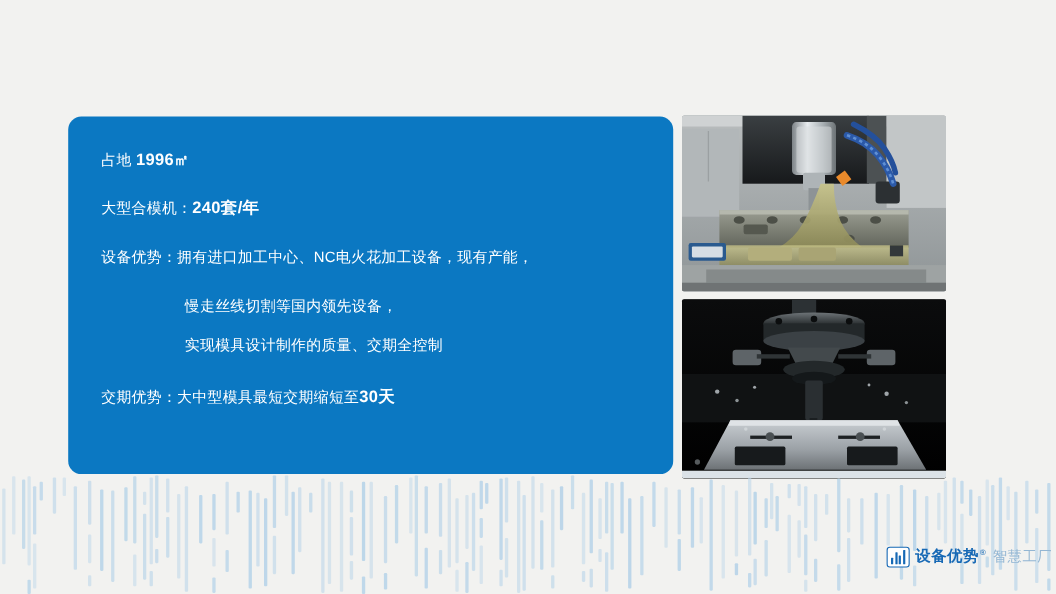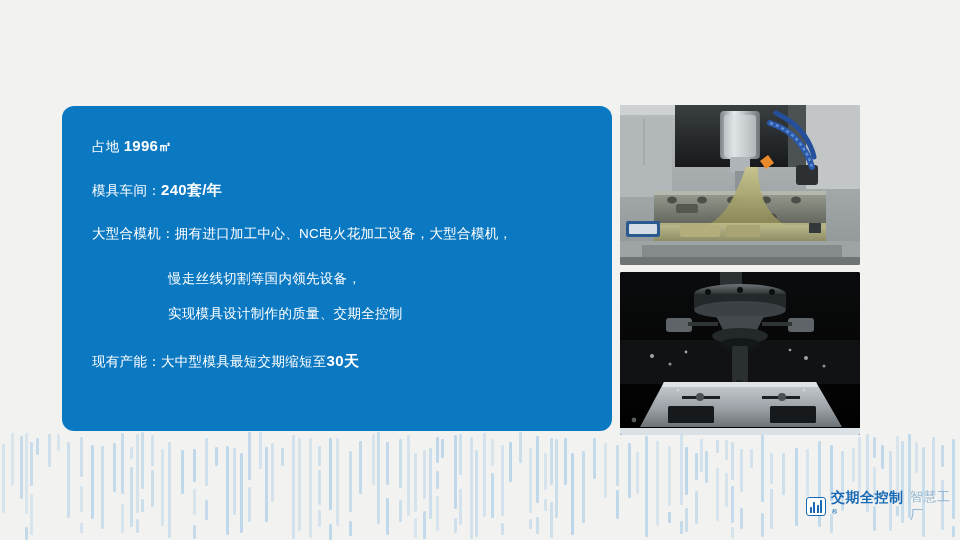--- a/index.html
+++ b/index.html
@@ -94,29 +94,29 @@
 <div class="slide">
 
 
   <div class="panel"></div>
 
   <div class="panel-line l1">
     <span>占地 </span><span class="b">1996</span><span class="b sup">㎡</span>
   </div>
 
   <div class="panel-line l2">
-    <span>模具车间：</span><span class="b">240套/年</span>
-  </div>
-
-  <div class="panel-line l3">大型合模机：拥有进口加工中心、NC电火花加工设备，大型合模机，</div>
+    <span>大型合模机：</span><span class="b">240套/年</span>
+  </div>
+
+  <div class="panel-line l3">设备优势：拥有进口加工中心、NC电火花加工设备，现有产能，</div>
   <div class="panel-line l4">慢走丝线切割等国内领先设备，</div>
   <div class="panel-line l5">实现模具设计制作的质量、交期全控制</div>
 
   <div class="panel-line l6">
-    <span>现有产能：大中型模具最短交期缩短至</span><span class="b">30天</span>
+    <span>交期优势：大中型模具最短交期缩短至</span><span class="b">30天</span>
   </div>
 
   <div class="photo photo-top">
     <svg width="240" height="160" viewBox="0 0 240 160">
       <defs>
         <linearGradient id="mg" x1="0" y1="0" x2="0" y2="1">
           <stop offset="0" stop-color="#b9bdbe"></stop>
             <stop offset="1" stop-color="#8e9496"></stop>
         </linearGradient>
         <linearGradient id="spg" x1="0" y1="0" x2="1" y2="0">
@@ -406,17 +406,17 @@
       <div class="bar" style="left: 952px; top: 94px; height: 11px; background: rgb(188, 214, 233); opacity: 0.91;"></div>
     </div>
 
   <div class="logo">
     <span class="logo-mark">
       <i style="height:6px"></i>
         <i style="height:11px"></i>
         <i style="height:8px"></i>
         <i style="height:13px"></i>
     </span>
-    <span class="logo-name"><span>交期全控制</span><span class="logo-tm">®</span></span>
+    <span class="logo-name"><span>设备优势</span><span class="logo-tm">®</span></span>
     <span class="logo-sub">智慧工厂</span>
   </div>
 
 </div>
 
 </body></html>

